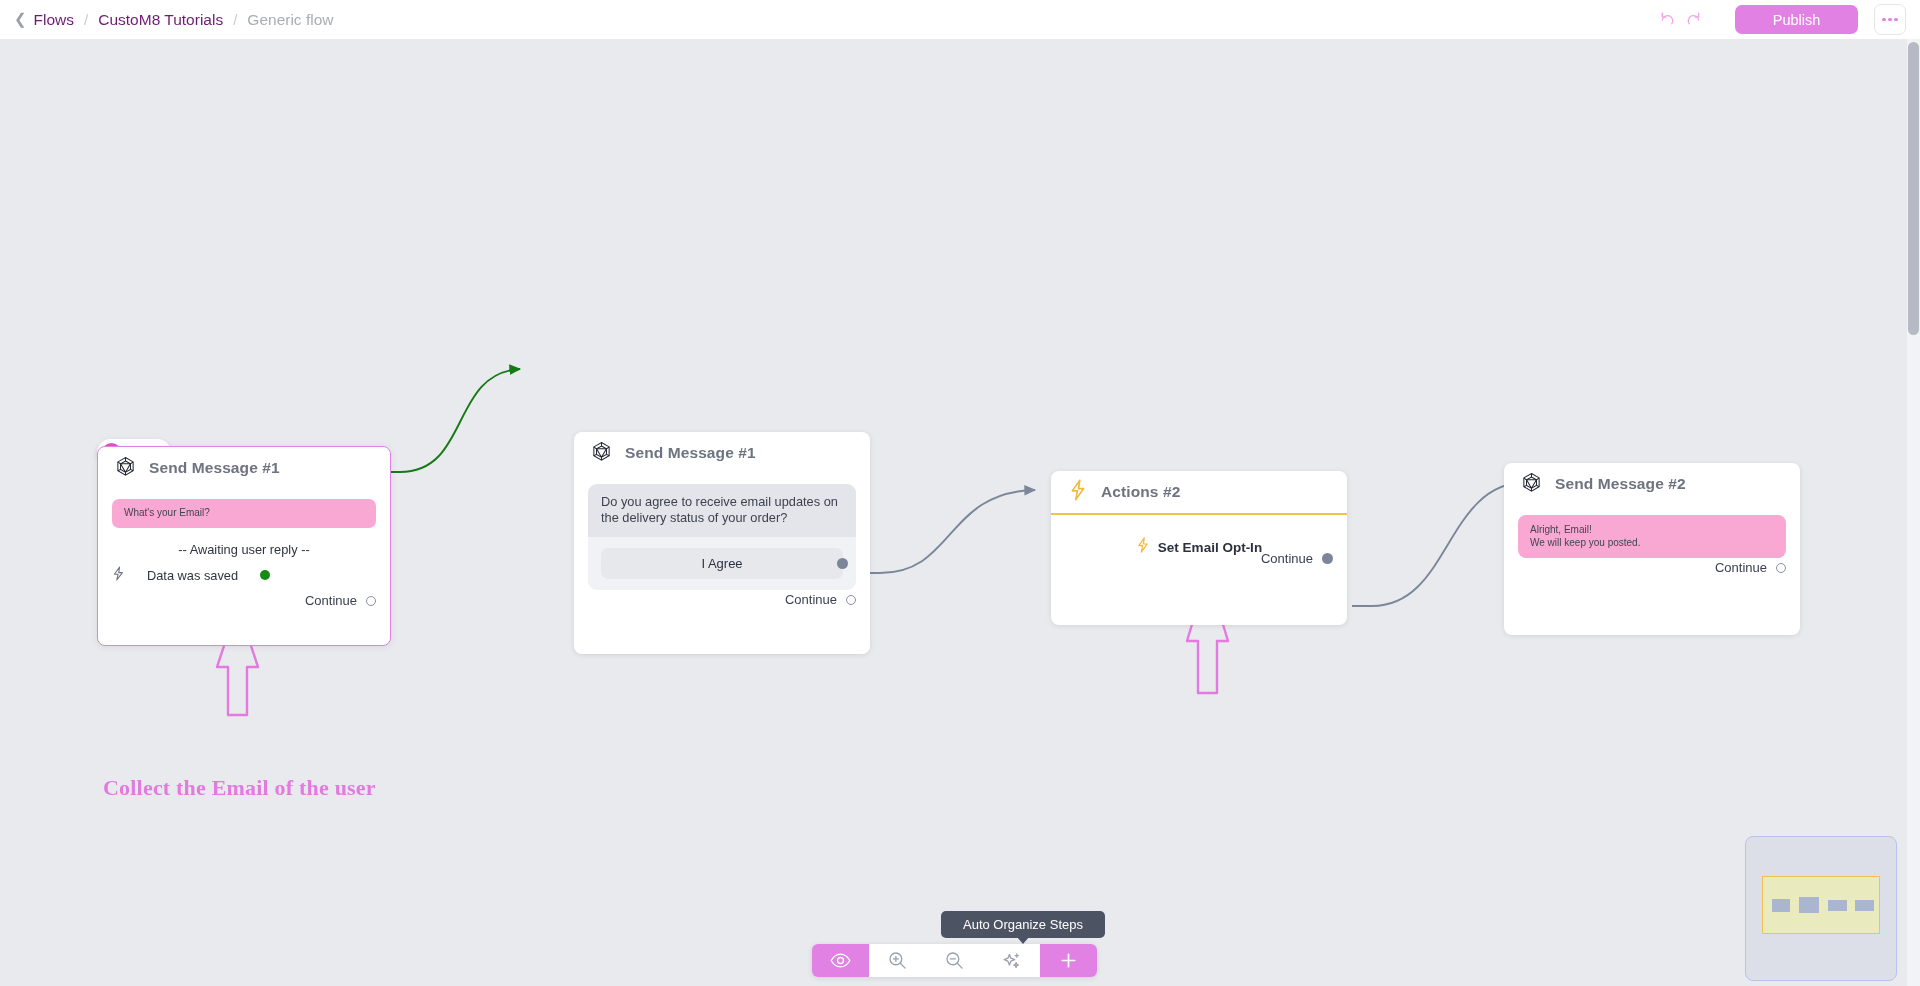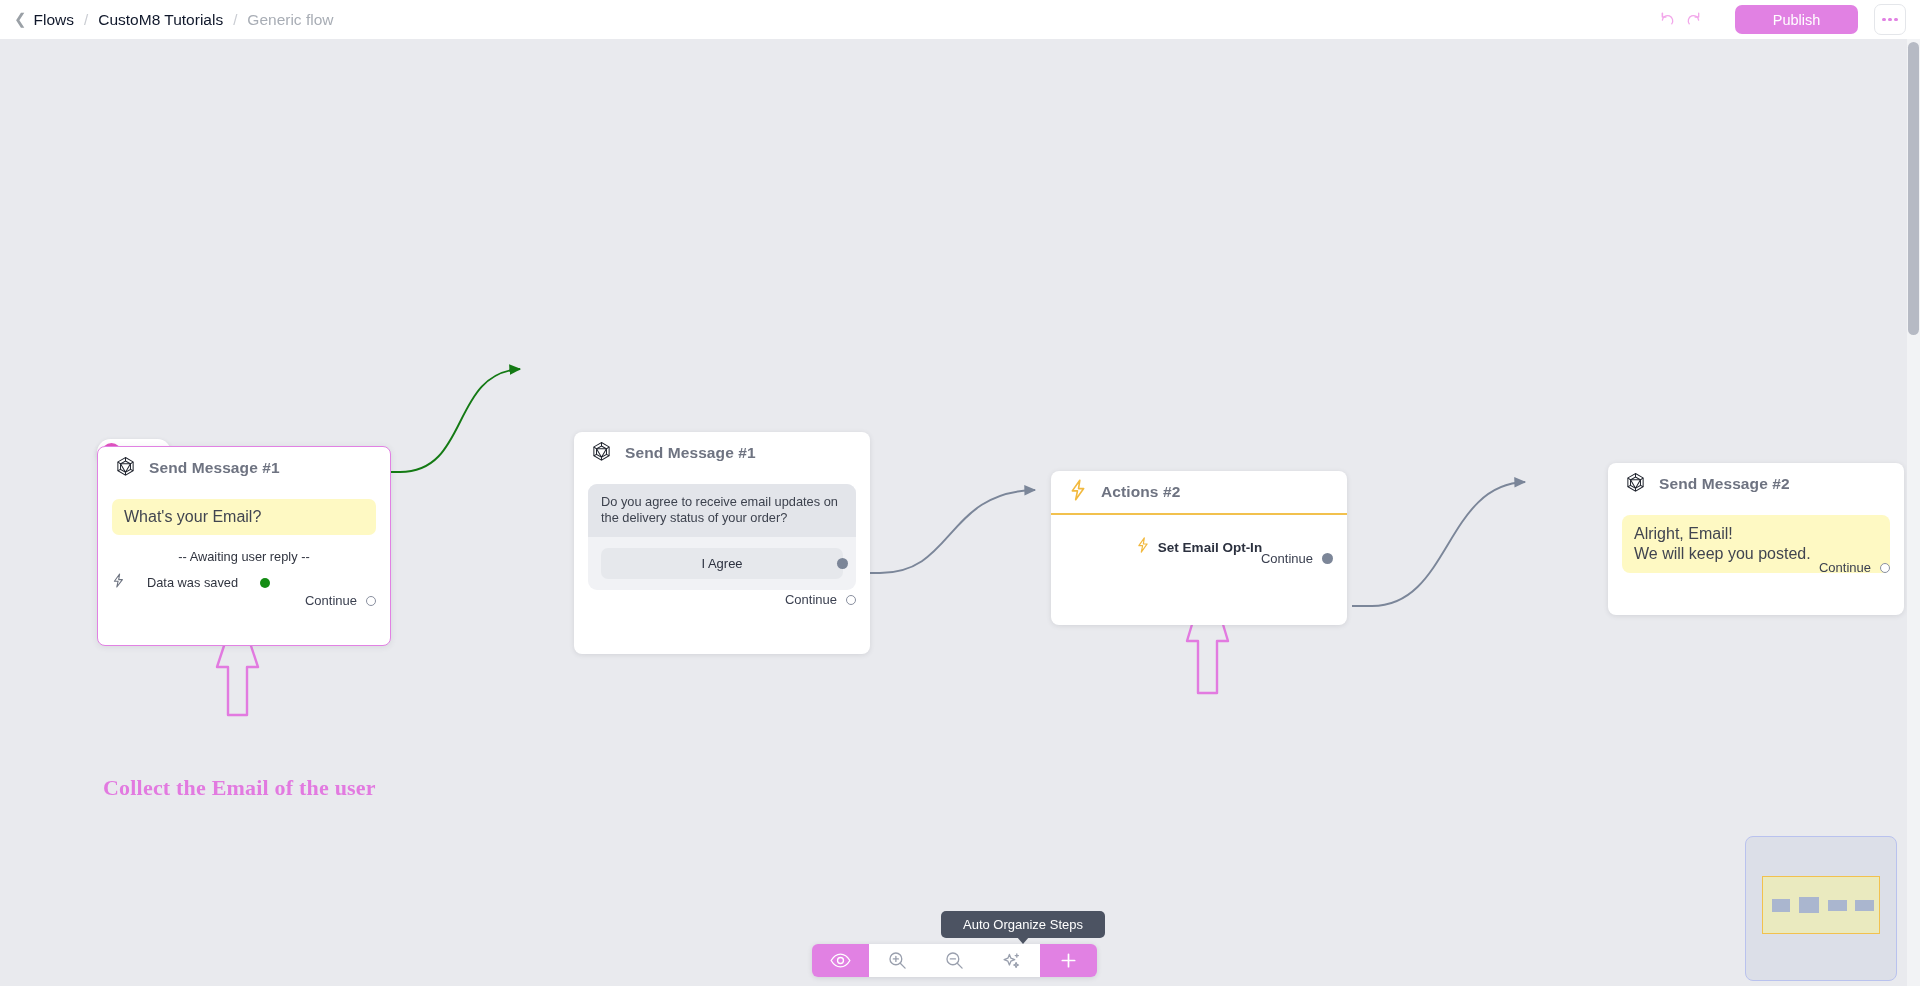--- a/index.html
+++ b/index.html
@@ -18,21 +18,21 @@
     background:#ffffff;
     display:flex;align-items:center;
     box-sizing:border-box;
     z-index:40;
   }
   #breadcrumb{display:flex;align-items:center;padding-left:14px;gap:0px;}
   .bc-back{
     color:#9aa0a6;font-size:15px;line-height:1;margin-right:7px;
     font-family:"DejaVu Sans",sans-serif;
   }
-  .bc-item{color:#0f172a;font-size:15.5px;white-space:nowrap;}
+  .bc-item{color:#701a75;font-size:15.5px;white-space:nowrap;}
   .bc-sep{color:#c9ccd2;font-size:15px;margin:0 10px;}
   .bc-last{color:#a8adb5;}
 
   #topright{
     margin-left:auto;display:flex;align-items:center;gap:0;padding-right:14px;
   }
   .icon-btn{
     width:26px;height:26px;display:flex;align-items:center;justify-content:center;
     cursor:pointer;
   }
@@ -58,22 +58,22 @@
   .node{
     position:absolute;background:#ffffff;border-radius:8px;
     box-shadow:0 1px 5px rgba(60,64,80,.13);
     box-sizing:border-box;
   }
   .node.selected{border:1.6px solid #e181e3;box-shadow:0 1px 6px rgba(60,64,80,.10);}
   .node-head{display:flex;align-items:center;height:42px;padding:0 0 0 17px;gap:13px;}
   .node-title{font-size:15.5px;font-weight:bold;color:#6e7381;letter-spacing:.1px;}
   .node-body{padding:10px 14px 0 14px;}
   .bubble{
-    background:#fef9c3;border-radius:8px;padding:9px 12px;
-    font-size:16px;color:#414550;line-height:1.25;
+    background:#f9a8d4;border-radius:8px;padding:9px 12px;
+    font-size:10px;color:#414550;line-height:1.25;
   }
   .bubble.plain{border-radius:7px;padding:8px 12px;}
   .await{
     text-align:center;font-size:12.8px;color:#30343f;margin-top:14px;
   }
   .saved-row{
     display:flex;align-items:center;justify-content:flex-start;gap:22px;
     margin-top:9px;padding-right:0px;
   }
   .saved-text{font-size:12.8px;color:#30343f;}
@@ -305,21 +305,21 @@
         </span>
         <span class="action-text">Set Email Opt-In</span>
       </div>
       <div class="continue-row" style="top:80px;">
         <span class="continue-text">Continue</span>
         <span class="dot-gray"></span>
       </div>
     </div>
   </div>
 
-  <div class="node" style="left:1608px;top:424px;width:296px;height:152px;">
+  <div class="node" style="left:1504px;top:424px;width:296px;height:172px;">
     <div class="node-head">
       <span>
         <svg width="21" height="21" viewBox="0 0 22 22" fill="none" stroke="#20242e" stroke-width="1.05">
           <path d="M11 1.6 L19 6.2 L19 15.4 L11 20 L3 15.4 L3 6.2 Z"></path>
           <path d="M11 5.2 L16.2 8.2 L16.2 14.0 L11 17.0 L5.8 14.0 L5.8 8.2 Z"></path>
           <path d="M11 1.6 L11 5.2 M19 6.2 L16.2 8.2 M19 15.4 L16.2 14.0 M11 20 L11 17.0 M3 15.4 L5.8 14.0 M3 6.2 L5.8 8.2"></path>
           <path d="M5.8 8.2 L11 17.0 L16.2 8.2 Z"></path>
         </svg>
       </span>
       <span class="node-title">Send Message #2</span>

